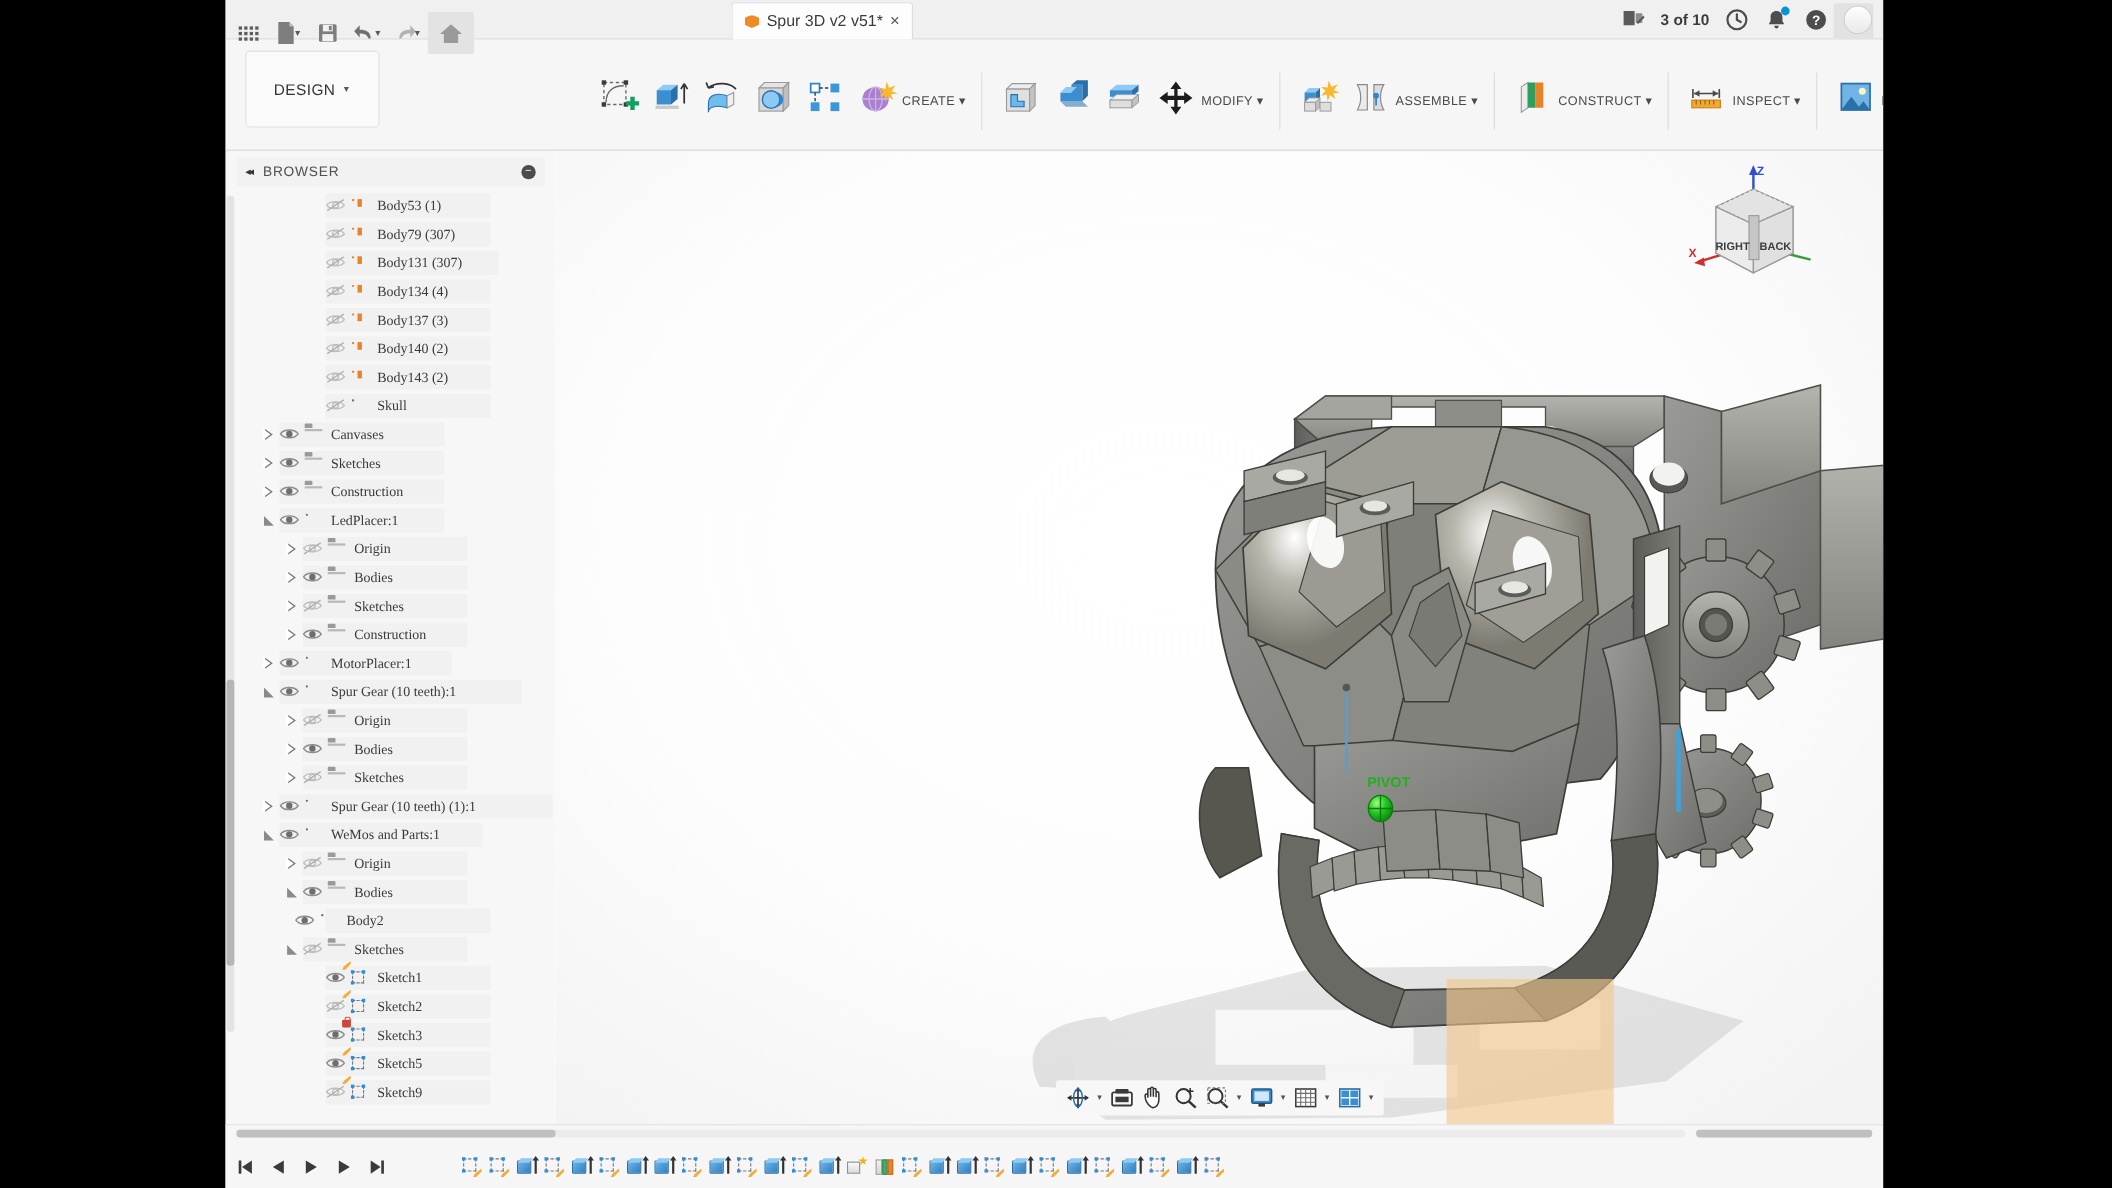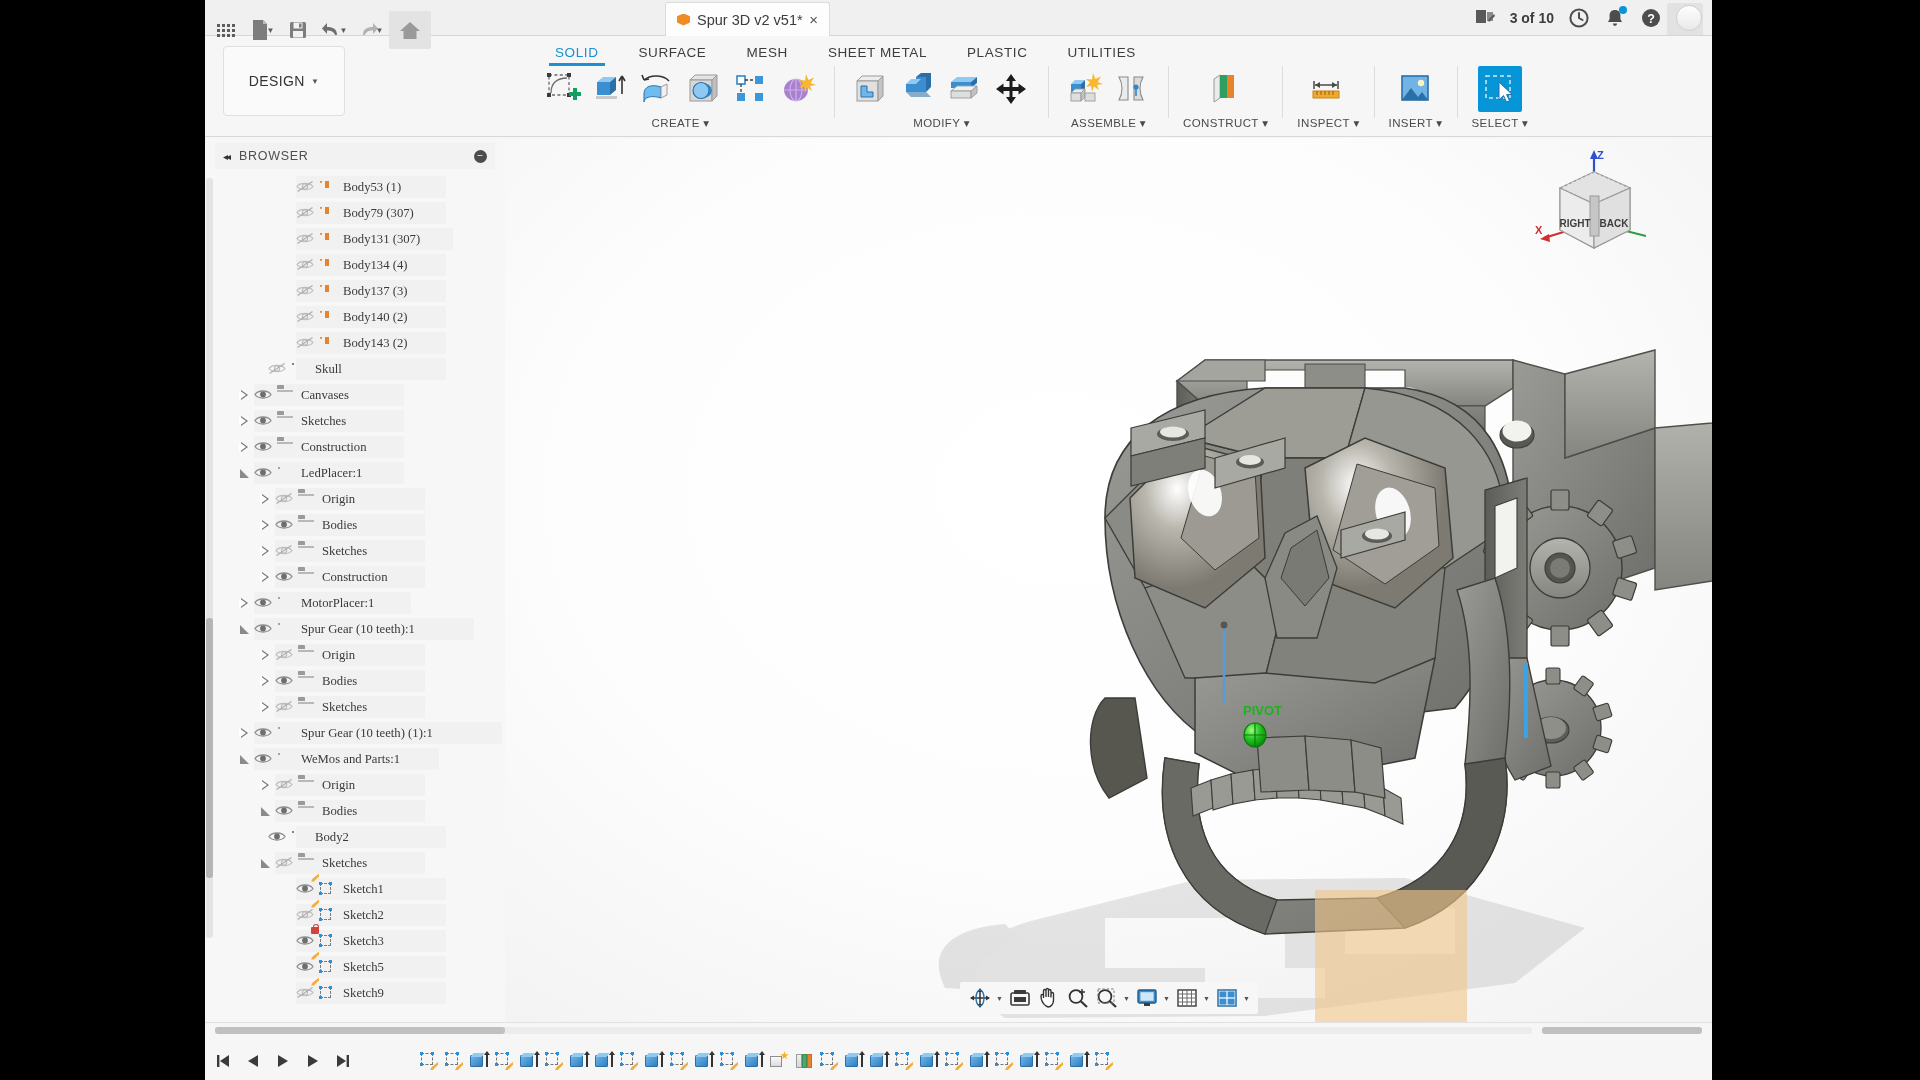--- a/index.html
+++ b/index.html
@@ -112,21 +112,21 @@
   }
   .rtab.active { color: #1a8fd1; }
   .rtab.active:after {
     content: ""; position: absolute; left: 14px; right: 14px; bottom: 0;
     height: 3px; background: #1b91d4;
   }
   .panels {
     position: absolute; left: 330px; top: 30px; height: 70px;
     display: flex; align-items: flex-start;
   }
-  .panel { display: flex; flex-direction: column; align-items: center; position: relative; padding: 0 6px; }
+  .panel { display: flex; flex-direction: row; align-items: center; position: relative; padding: 0 6px; }
   .panel-icons { display: flex; align-items: flex-start; gap: 3px; height: 48px; }
   .panel-label {
     font-size: 11.5px; color: #4a4a4a; letter-spacing: .4px;
     margin-top: 2px; white-space: nowrap;
   }
   .sep { width: 1px; height: 52px; background: #dcdcdc; margin: 0 8px; align-self: flex-start; }
   .ibtn {
     width: 44px; height: 46px; display: flex; align-items: center; justify-content: center;
     position: relative;
   }
@@ -441,28 +441,20 @@
         </svg>
     </div>
   </div>
 
   <div class="ribbon">
     <div class="design-box">
       <span>DESIGN</span>
       <span class="caret" style="margin-left:6px">▼</span>
     </div>
 
-    <div class="tabs-row">
-      <div class="rtab active">SOLID</div>
-      <div class="rtab">SURFACE</div>
-      <div class="rtab">MESH</div>
-      <div class="rtab">SHEET METAL</div>
-      <div class="rtab">PLASTIC</div>
-      <div class="rtab">UTILITIES</div>
-    </div>
 
     <div class="panels">
 
       <div class="panel">
         <div class="panel-icons">
           <div class="ibtn">
             <svg width="36" height="34" viewBox="0 0 36 34">
               <rect x="4" y="3" width="20" height="20" fill="none" stroke="#6a6a6a" stroke-width="1.3" stroke-dasharray="3,2.4"></rect>
               <path d="M6 21 C6 11 12 6 22 6" fill="none" stroke="#6a6a6a" stroke-width="1.3"></path>
               <rect x="2" y="1" width="4" height="4" fill="#3b3b3b"></rect>
@@ -759,21 +751,21 @@
                 <circle cx="9" cy="6.5" r="2.6" fill="none" stroke="#bdbdbd" stroke-width="1.2"></circle>
                 <path d="M1.5 11.5 L16.5 1.5" stroke="#b0b0b0" stroke-width="1.3"></path>
               </svg>
             </span>
             <span class="fico"><span class="bodyico"><i></i></span></span>
             <span class="tlabel">Body143 (2)</span>
           </span>
         </div>
         <div class="trow">
           <span class="hl" style="left:91px; width:150px"></span>
-          <span class="tw" style="padding-left:47px">
+          <span class="tw" style="padding-left:75px">
             <span class="arrow"></span>
             <span class="eye">
               <svg width="18" height="13" viewBox="0 0 18 13">
                 <path d="M1 6.5 C4 2.2 14 2.2 17 6.5 C14 10.8 4 10.8 1 6.5 Z" fill="none" stroke="#bdbdbd" stroke-width="1.2"></path>
                 <circle cx="9" cy="6.5" r="2.6" fill="none" stroke="#bdbdbd" stroke-width="1.2"></circle>
                 <path d="M1.5 11.5 L16.5 1.5" stroke="#b0b0b0" stroke-width="1.3"></path>
               </svg>
             </span>
             <span class="fico"><span class="compico round"><i></i></span></span>
             <span class="tlabel">Skull</span>

